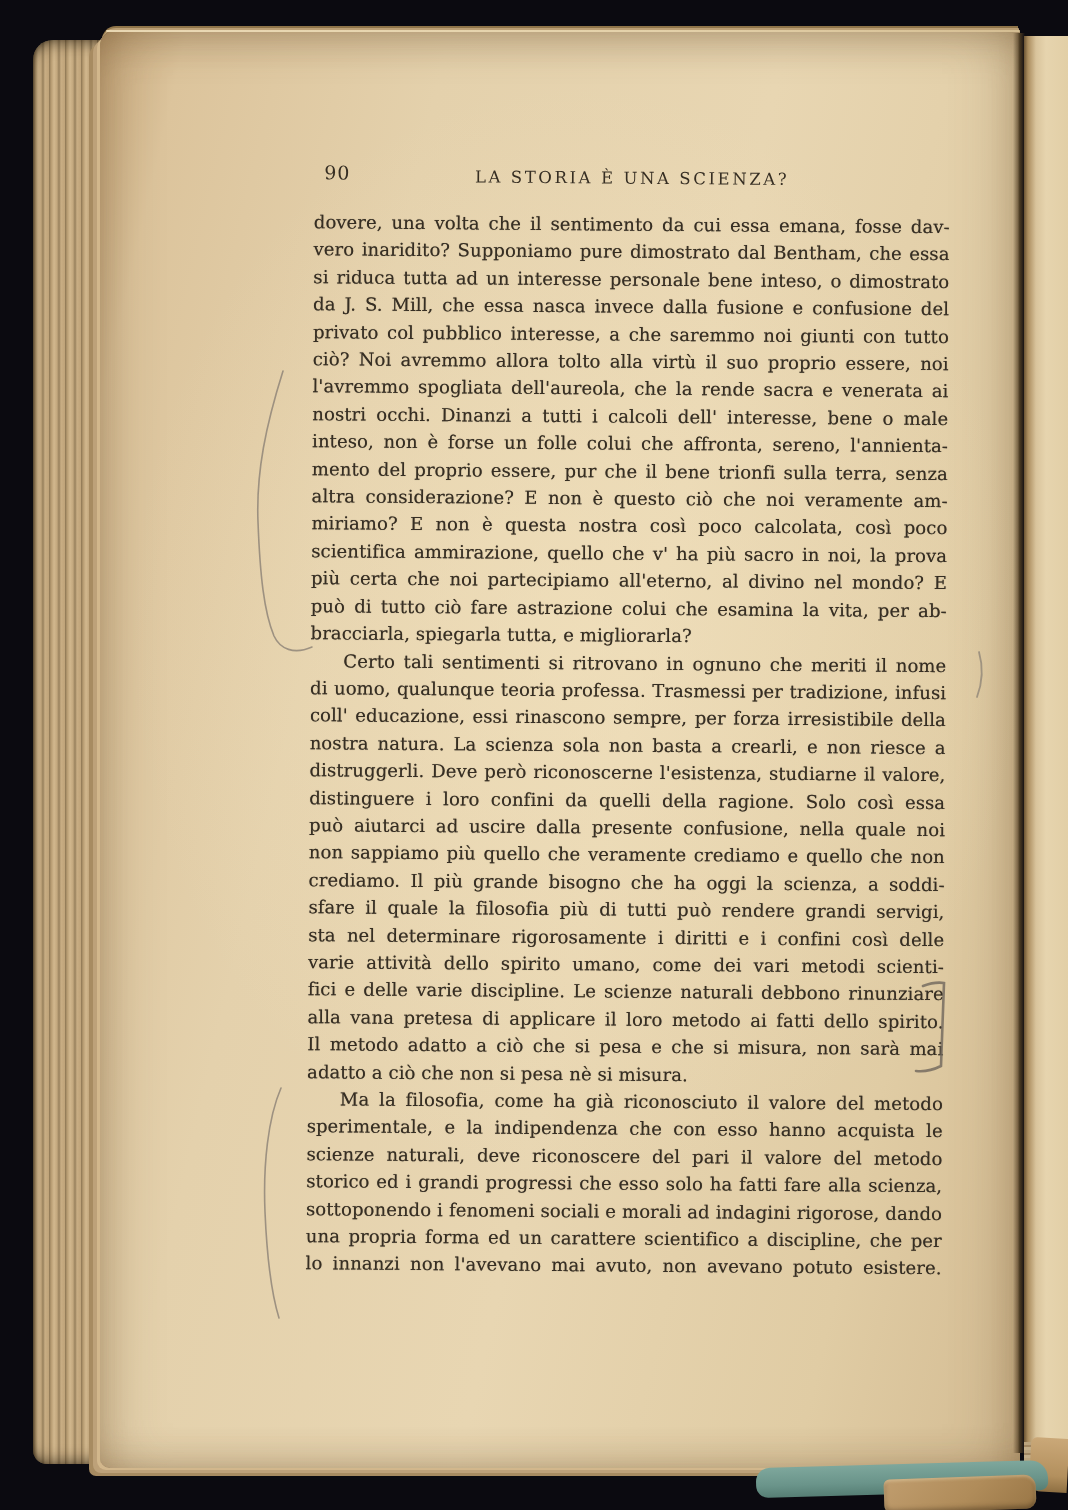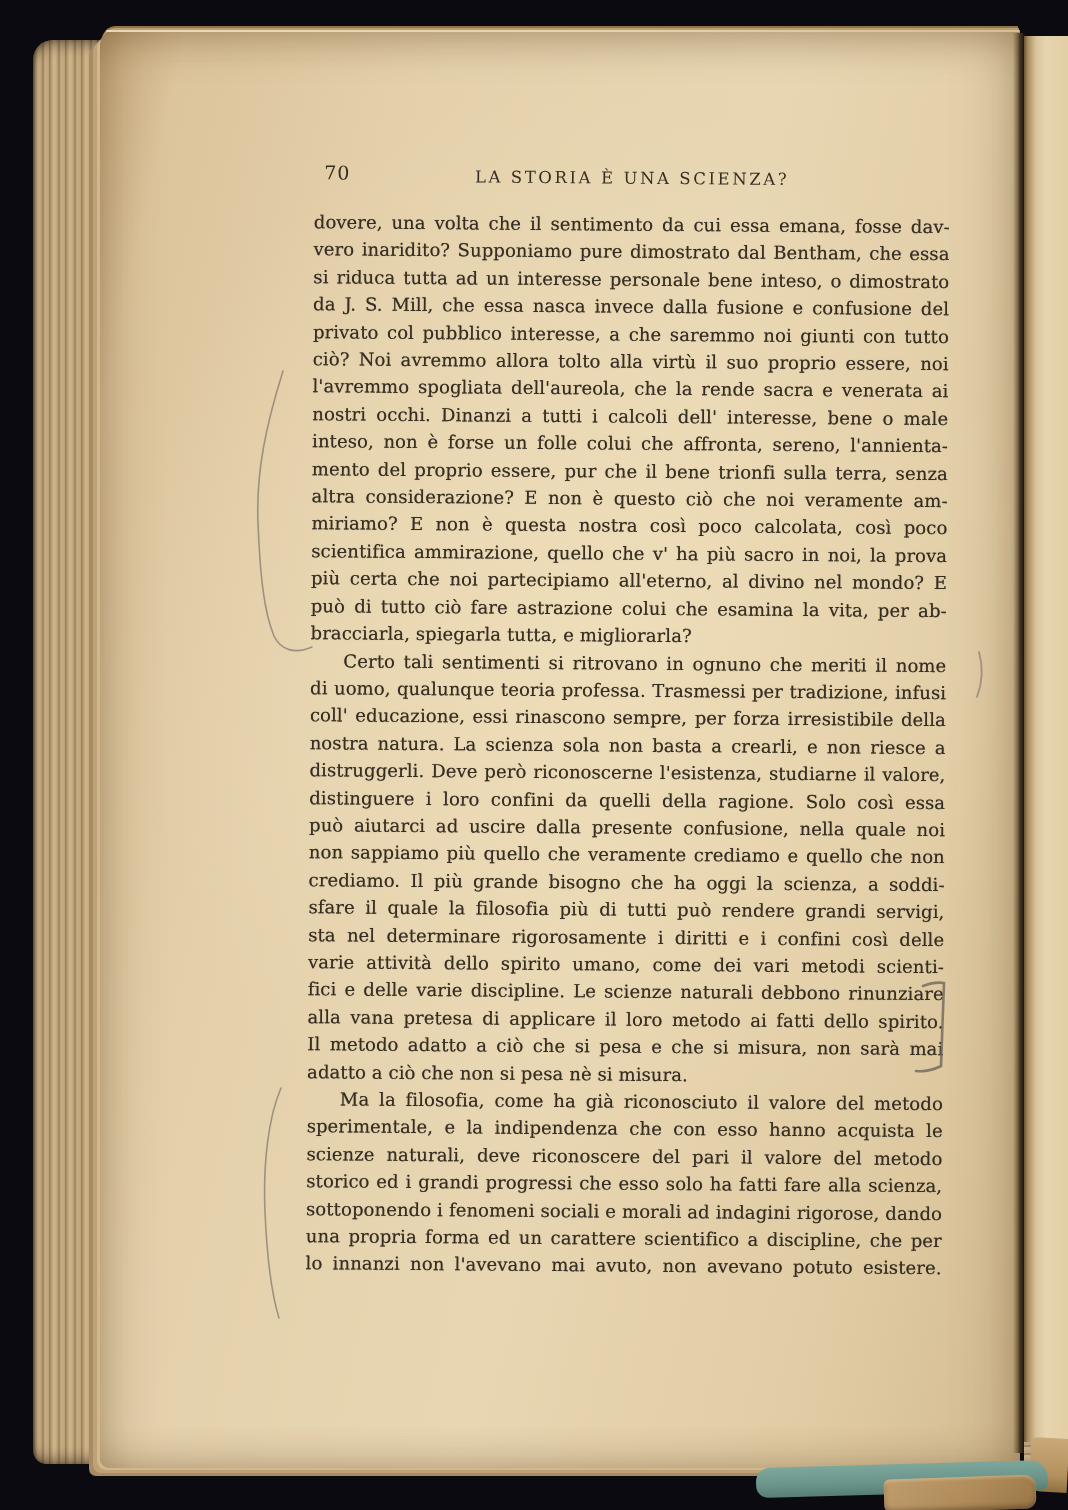--- a/index.html
+++ b/index.html
@@ -122,21 +122,21 @@
 </head>
 <body>
 
 <div class="scene">
 
   <div class="stack-left"></div>
 
   <div class="page">
     <div class="content">
       <div class="header">
-        <span class="pagenum">70</span>
+        <span class="pagenum">90</span>
         <span class="running">LA STORIA È UNA SCIENZA?</span>
       </div>
       <div class="body-text">
           <div class="line">dovere, una volta che il sentimento da cui essa emana, fosse dav-</div>
           <div class="line">vero inaridito? Supponiamo pure dimostrato dal Bentham, che essa</div>
           <div class="line">si riduca tutta ad un interesse personale bene inteso, o dimostrato</div>
           <div class="line">da J. S. Mill, che essa nasca invece dalla fusione e confusione del</div>
           <div class="line">privato col pubblico interesse, a che saremmo noi giunti con tutto</div>
           <div class="line">ciò? Noi avremmo allora tolto alla virtù il suo proprio essere, noi</div>
           <div class="line">l'avremmo spogliata dell'aureola, che la rende sacra e venerata ai</div>

